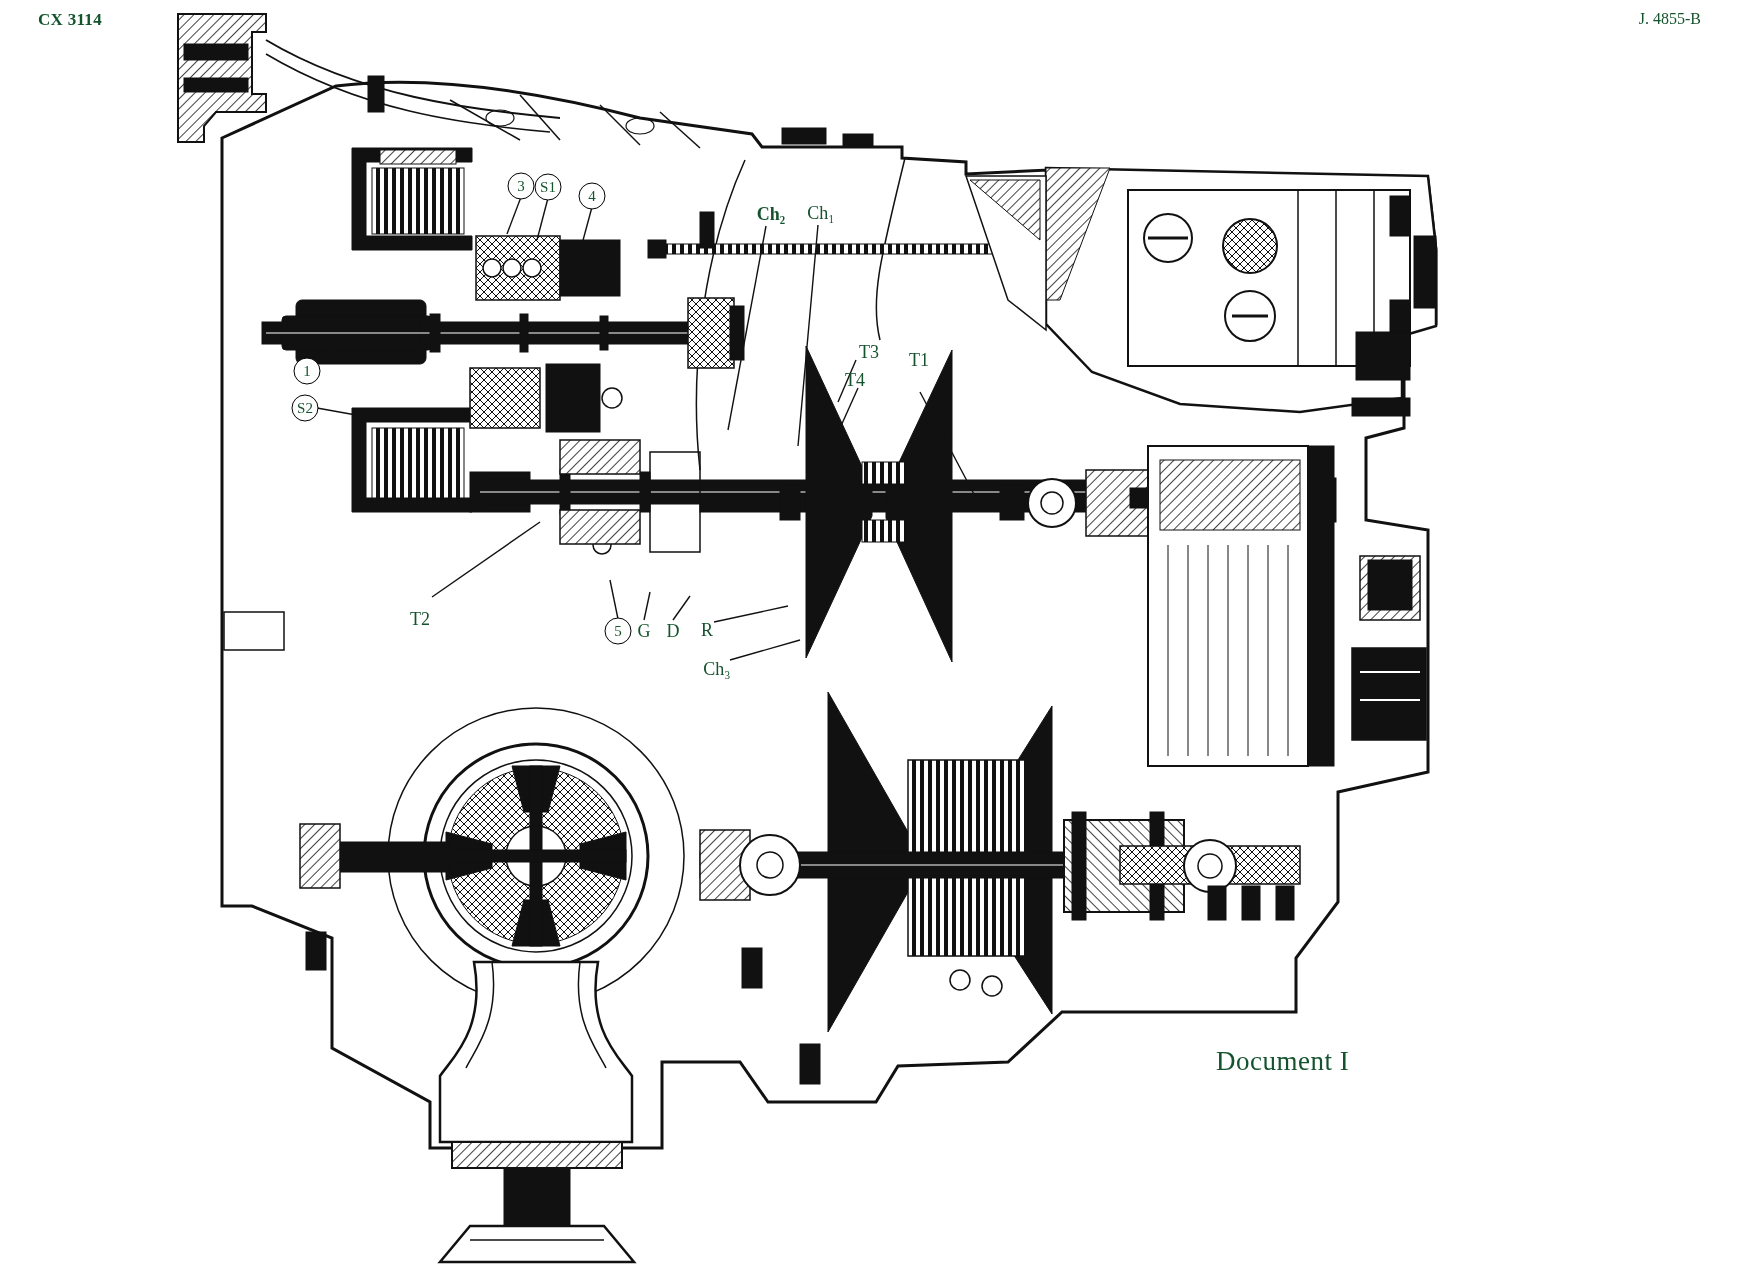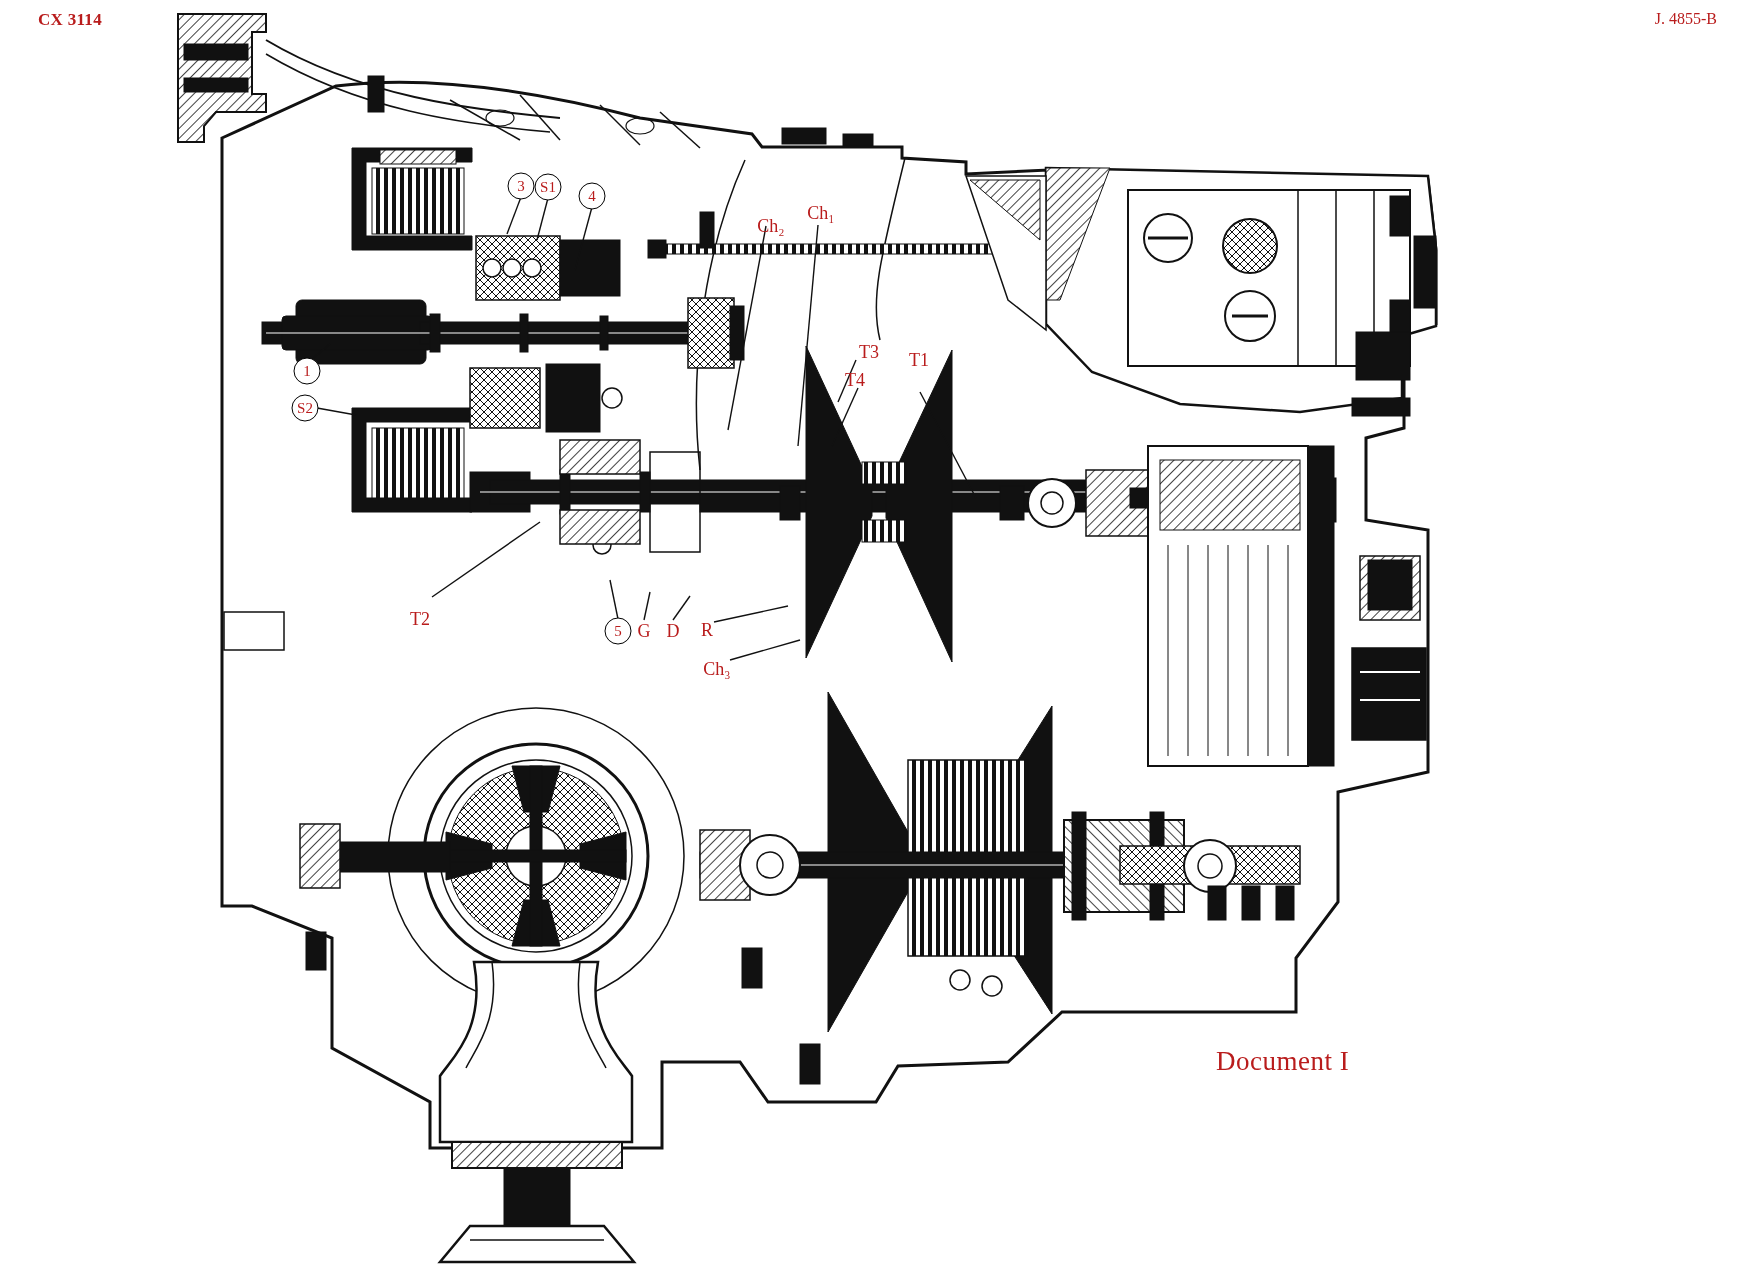--- a/index.html
+++ b/index.html
@@ -1,22 +1,22 @@
 <!DOCTYPE html>
 <html><head>
 <meta charset="utf-8">
 <style>
   html,body { margin:0; padding:0; background:#fff; }
   .page {
     position:relative; width:1757px; height:1276px; background:#fff;
-    font-family:"Liberation Serif","DejaVu Serif",serif; color:#b91c1c; overflow:hidden;
+    font-family:"Liberation Serif","DejaVu Serif",serif; color:#14532d; overflow:hidden;
   }
   .code { position:absolute; top:10px; font-size:16px; }
   .code.left { left:38px; font-weight:bold; font-size:17px; letter-spacing:.3px; }
-  .code.right { right:40px; }
+  .code.right { right:56px; }
   .caption { position:absolute; left:1216px; top:1046px; font-size:27px; letter-spacing:.5px; }
   .drawing { position:absolute; left:0; top:0; }
   .callout {
     position:absolute; transform:translate(-50%,-50%); font-size:18px;
     white-space:nowrap; line-height:1; z-index:5;
   }
   .circled {
     border:1.5px solid #000; border-radius:50%; width:25px; height:25px;
     display:flex; align-items:center; justify-content:center; font-size:15px;
     background:#fff;
@@ -267,21 +267,21 @@
 
   <div class="callout circled" style="left:521px; top:186px;">
     <span>3</span>
   </div>
   <div class="callout circled" style="left:548px; top:187px;">
     <span>S1</span>
   </div>
   <div class="callout circled" style="left:592px; top:196px;">
     <span>4</span>
   </div>
-  <div class="callout" style="left:771px; top:226px;">
+  <div class="callout" style="left:771px; top:214px;font-weight:bold;">
     <span>Ch₂</span>
   </div>
   <div class="callout" style="left:821px; top:213px;">
     <span>Ch₁</span>
   </div>
   <div class="callout circled" style="left:307px; top:371px;">
     <span>1</span>
   </div>
   <div class="callout circled" style="left:305px; top:408px;justify-content:center;">
     <span>S2</span>

